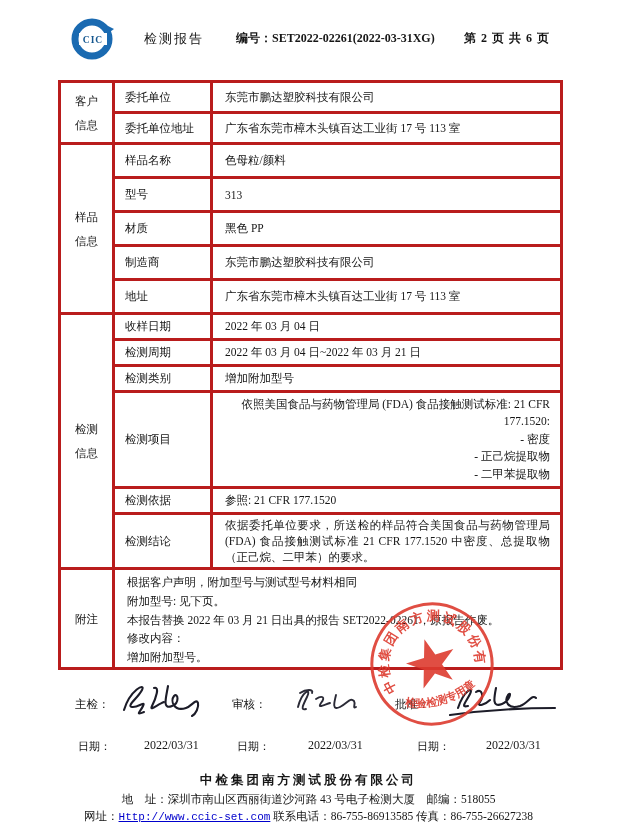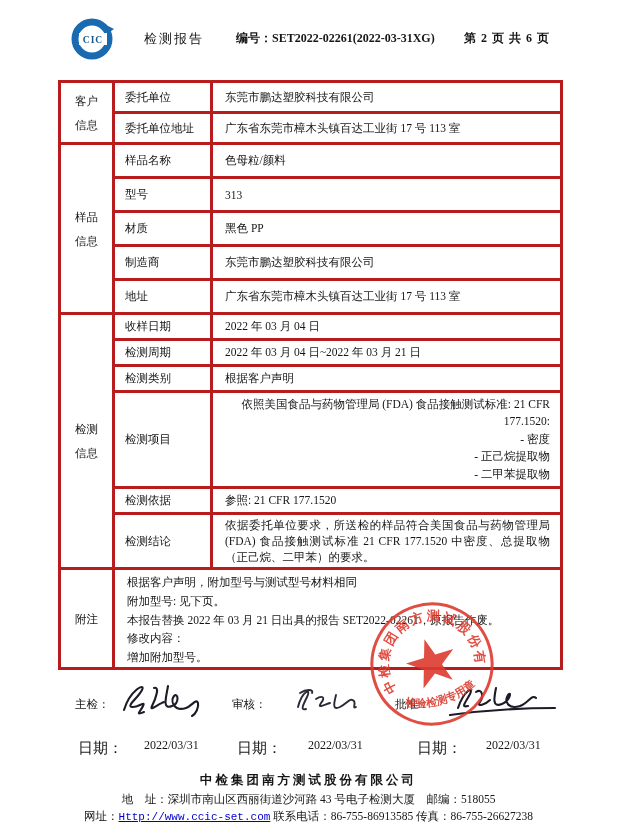--- a/index.html
+++ b/index.html
@@ -30,21 +30,21 @@
   tr.hitems { height:87px; } tr.hconcl { height:48px; } tr.hnotes { height:97px; }
   .cell-lines div { line-height:17.4px; }
   td.items-cell { padding-top:3px; padding-bottom:3px; vertical-align:top;text-align:right; }
   td.concl-cell { text-align:justify; line-height:16px; padding-top:2px; padding-bottom:2px; }
   td.notes-cell { vertical-align:top; padding-top:3px; }
   td.notes-cell div { line-height:18.8px; }
 
   
   .sig-label { position:absolute; font-size:11.5px; }
   .sig-svg { position:absolute; }
-  .date-label { position:absolute; font-size:15px; }
+  .date-label { position:absolute; font-size:11px; }
   .date-val { position:absolute; font-size:12px; }
 
   
   .stamp { position:absolute; left:354px; top:586px; width:156px; height:156px; opacity:.9; }
 
   
   .ft-company { position:absolute; left:0; top:772px; width:617px; text-align:center;
                 font-size:12.5px; font-weight:bold; letter-spacing:3px; }
   .ft-line1 { position:absolute; left:0; top:792px; width:617px; text-align:center; font-size:11.5px; }
   .ft-line2 { position:absolute; left:0; top:809px; width:617px; text-align:center; font-size:11.5px; }
@@ -114,21 +114,21 @@
       </td>
       <td class="lbl">收样日期</td>
       <td class="val">2022 年 03 月 04 日</td>
     </tr>
     <tr class="h26">
       <td class="lbl">检测周期</td>
       <td class="val">2022 年 03 月 04 日~2022 年 03 月 21 日</td>
     </tr>
     <tr class="h26">
       <td class="lbl">检测类别</td>
-      <td class="val">根据客户声明</td>
+      <td class="val">增加附加型号</td>
     </tr>
     <tr class="hitems">
       <td class="lbl">检测项目</td>
       <td class="val items-cell cell-lines">
         <div>依照美国食品与药物管理局 (FDA) 食品接触测试标准: 21 CFR</div>
         <div>177.1520:</div>
         <div>- 密度</div>
         <div>- 正己烷提取物</div>
         <div>- 二甲苯提取物</div>
       </td>

